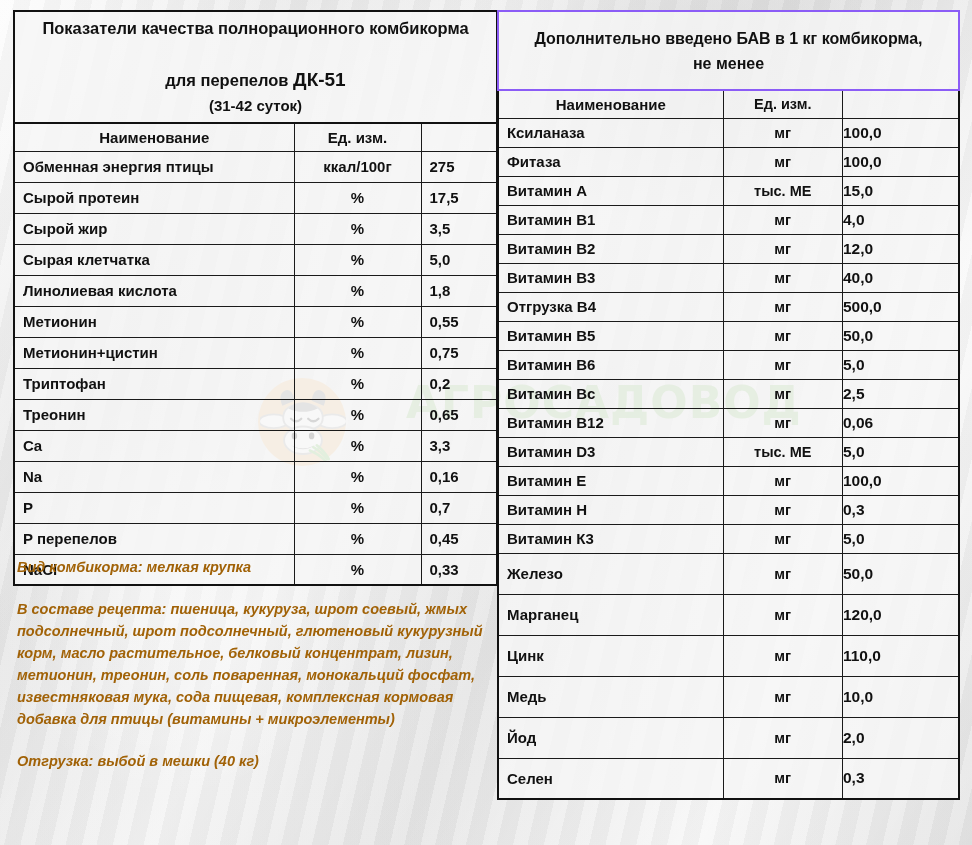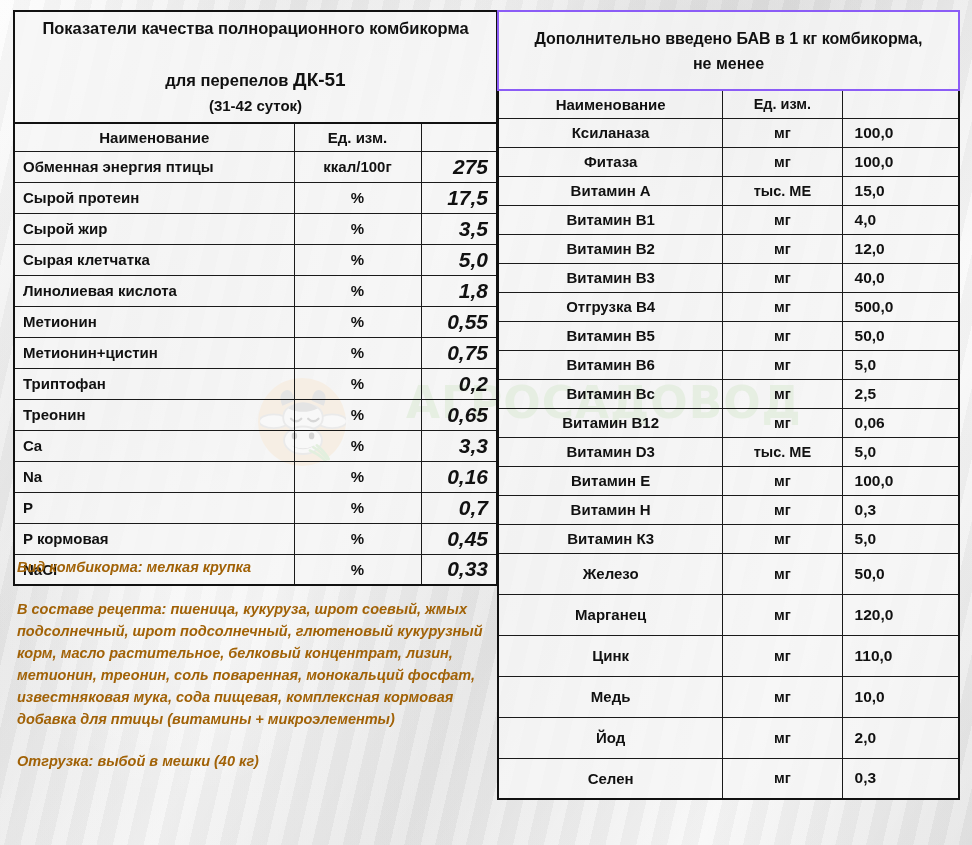--- a/index.html
+++ b/index.html
@@ -92,34 +92,34 @@
   #left-table .t-l1{font-size:16.5px;}
   #left-table .t-l2{font-size:16.5px;margin-top:26px;}
   #left-table .t-l2 b{font-size:19px;}
   #left-table .t-l3{font-size:15px;}
   #left-table .hdr td{
     height:28px;text-align:center;font-weight:bold;font-size:15.5px;
   }
   #left-table tbody tr.data td{height:31px;}
   #left-table td.c-name{text-align:left;font-weight:bold;font-size:15px;width:280px;}
   #left-table td.c-unit{text-align:center;font-weight:bold;font-size:15px;width:127px;}
-  #left-table td.c-val{text-align:right;font-weight:bold;font-size:21px;width:76px;font-style:italic;}
+  #left-table td.c-val{text-align:left;font-weight:bold;font-size:15px;width:76px;}
 
   
   #right-table{left:497px;top:10px;width:463px;}
   #right-table .title-cell{
     height:79px;text-align:center;font-weight:bold;font-size:16px;
     line-height:25px;padding:4px 10px;border:2px solid #8b5cf6;
   }
   #right-table .hdr td{height:28px;text-align:center;font-weight:bold;font-size:15.5px;}
   #right-table tbody tr.data td{height:29px;}
   #right-table tbody tr.mineral td{height:41px;}
-  #right-table td.c-name{text-align:center;font-weight:bold;font-size:15px;width:230px;}
+  #right-table td.c-name{text-align:left;font-weight:bold;font-size:15px;width:230px;}
   #right-table td.c-unit{text-align:center;font-weight:bold;font-size:14.5px;width:123px;}
-  #right-table td.c-val{text-align:left;padding-left:12px;font-weight:bold;font-size:15.5px;width:120px;}
+  #right-table td.c-val{text-align:left;padding-left:0;font-weight:bold;font-size:15.5px;width:120px;}
 
   
   #notes{
     position:absolute;left:17px;top:556px;width:470px;
     z-index:4;
     font-style:italic;font-weight:bold;
     font-size:14.5px;line-height:22px;color:#a16207;
   }
   #notes p{margin:0;}
   #notes .gap{height:20px;}
@@ -229,21 +229,21 @@
           <td class="c-name">Na</td>
           <td class="c-unit">%</td>
           <td class="c-val">0,16</td>
         </tr>
         <tr class="data">
           <td class="c-name">P</td>
           <td class="c-unit">%</td>
           <td class="c-val">0,7</td>
         </tr>
         <tr class="data">
-          <td class="c-name">P кормовая</td>
+          <td class="c-name">P перепелов</td>
           <td class="c-unit">%</td>
           <td class="c-val">0,45</td>
         </tr>
         <tr class="data">
           <td class="c-name">NaCl</td>
           <td class="c-unit">%</td>
           <td class="c-val">0,33</td>
         </tr>
       </tbody>
   </table>

